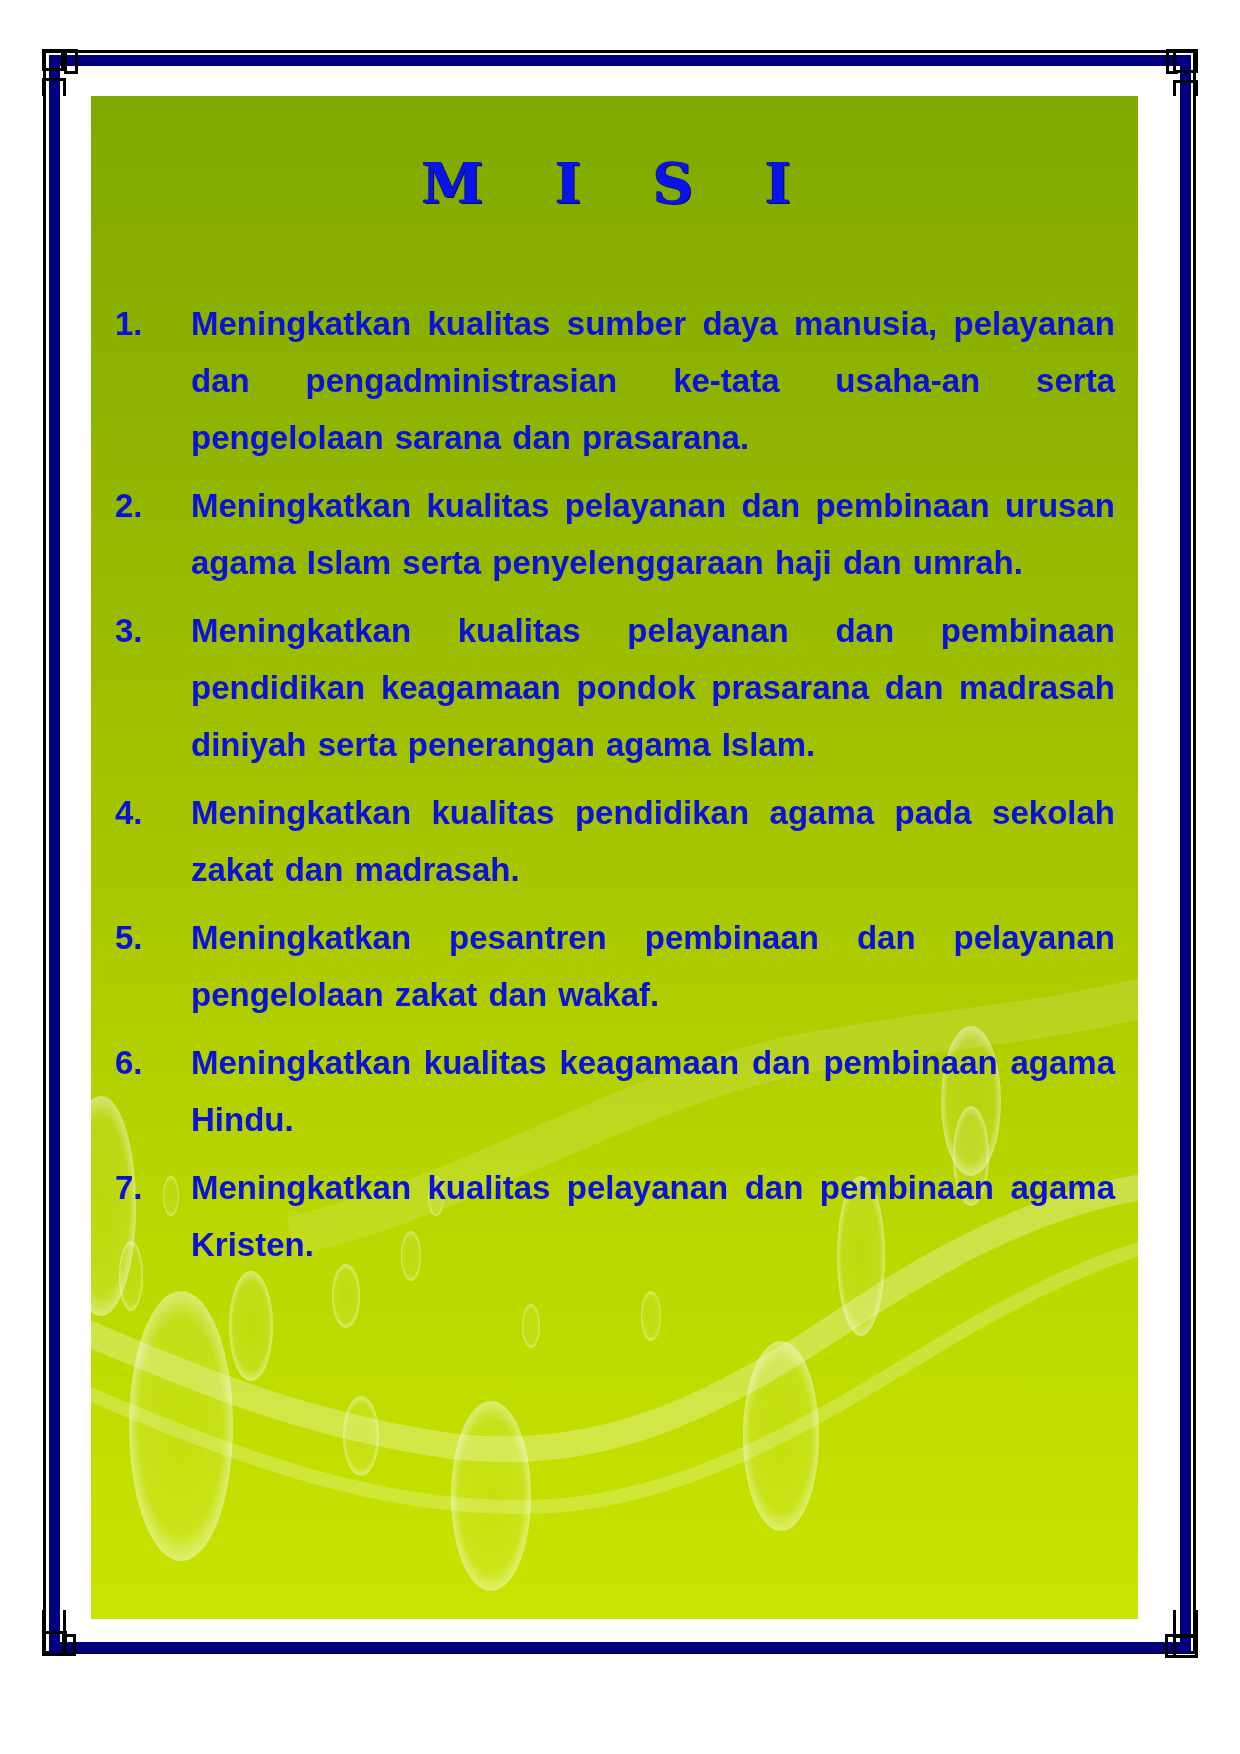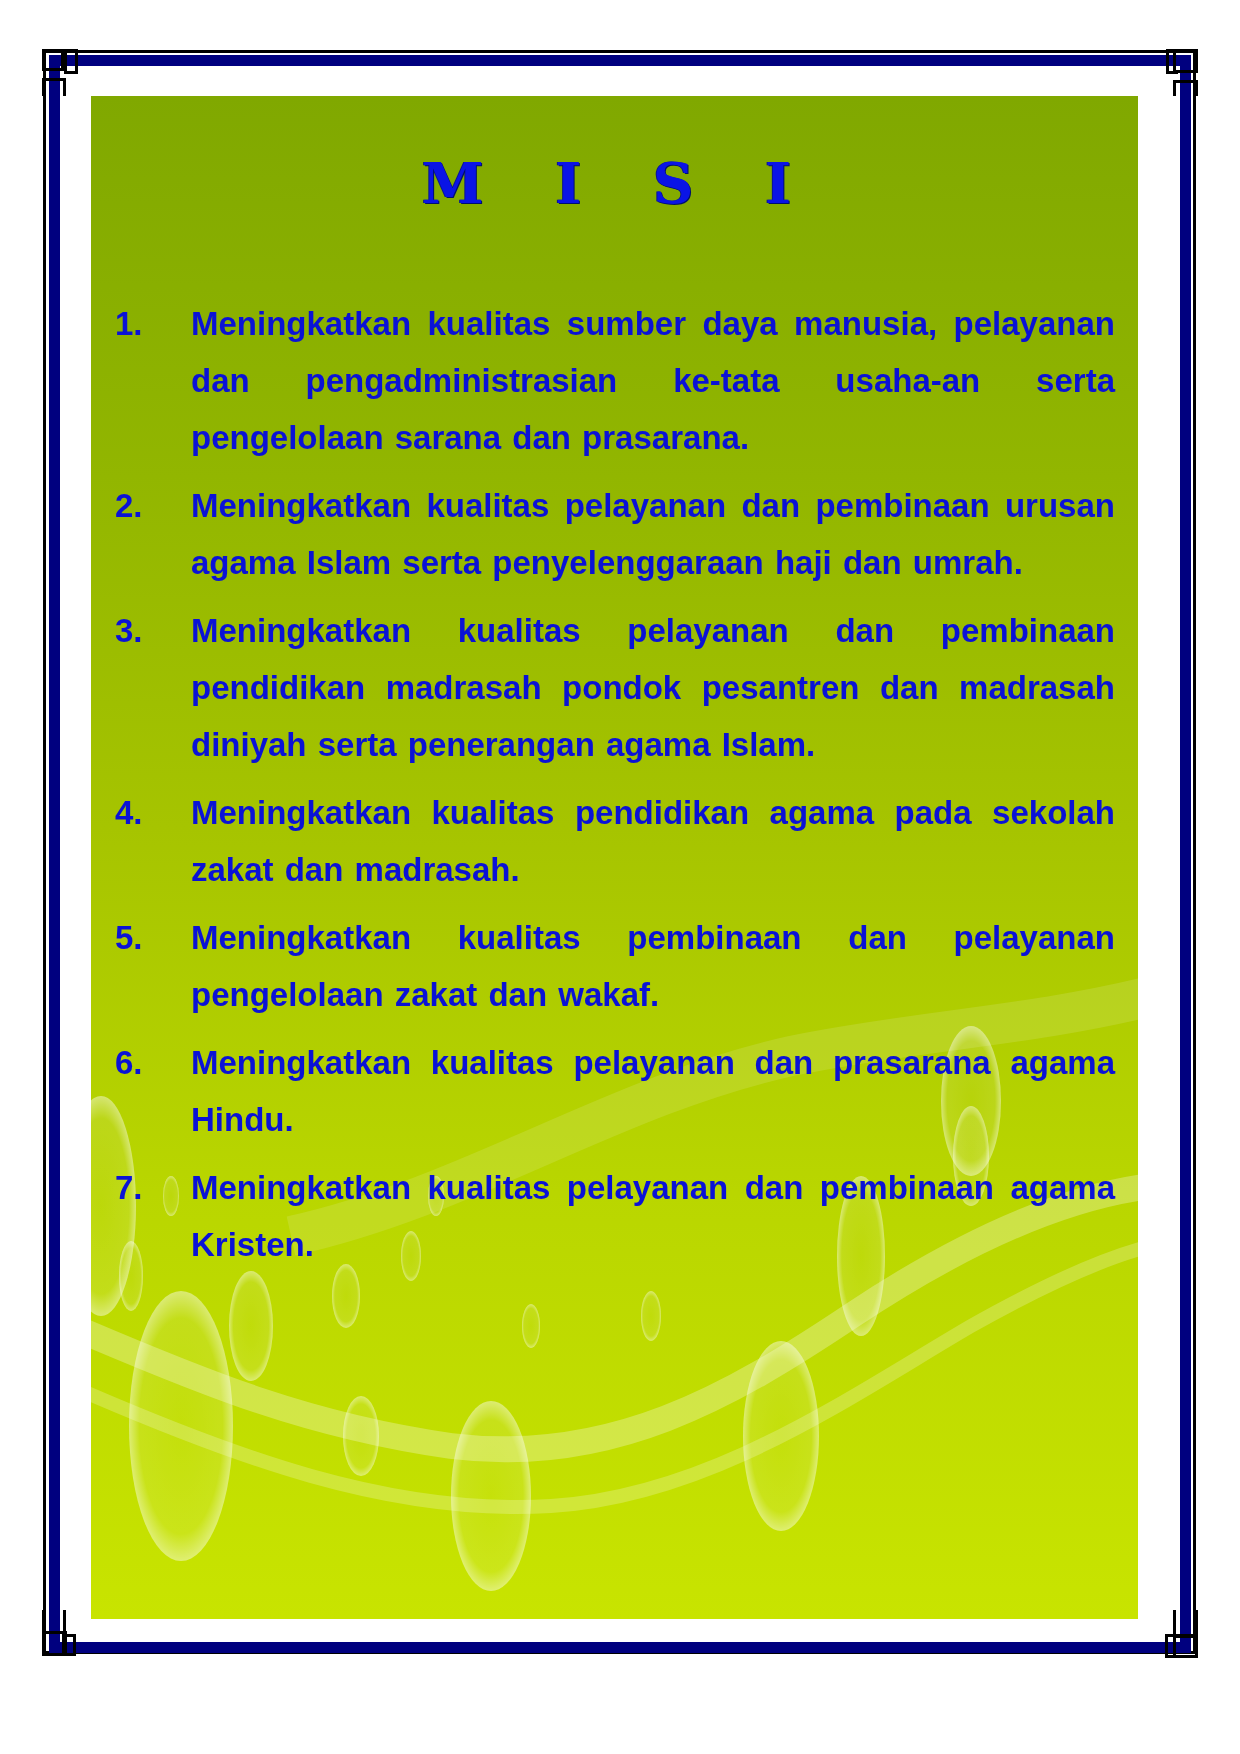--- a/index.html
+++ b/index.html
@@ -169,32 +169,32 @@
     <li class="misi-item">
       <span class="misi-num">1.</span>
       <span class="misi-text">Meningkatkan kualitas sumber daya manusia, pelayanan dan pengadministrasian ke-tata usaha-an serta pengelolaan sarana dan prasarana.</span>
     </li>
     <li class="misi-item">
       <span class="misi-num">2.</span>
       <span class="misi-text">Meningkatkan kualitas pelayanan dan pembinaan urusan agama Islam serta penyelenggaraan haji dan umrah.</span>
     </li>
     <li class="misi-item">
       <span class="misi-num">3.</span>
-      <span class="misi-text">Meningkatkan kualitas pelayanan dan pembinaan pendidikan madrasah pondok pesantren dan madrasah diniyah serta penerangan agama Islam.</span>
+      <span class="misi-text">Meningkatkan kualitas pelayanan dan pembinaan pendidikan keagamaan pondok prasarana dan madrasah diniyah serta penerangan agama Islam.</span>
     </li>
     <li class="misi-item">
       <span class="misi-num">4.</span>
       <span class="misi-text">Meningkatkan kualitas pendidikan agama pada sekolah zakat dan madrasah.</span>
     </li>
     <li class="misi-item">
       <span class="misi-num">5.</span>
-      <span class="misi-text">Meningkatkan kualitas pembinaan dan pelayanan pengelolaan zakat dan wakaf.</span>
+      <span class="misi-text">Meningkatkan pesantren pembinaan dan pelayanan pengelolaan zakat dan wakaf.</span>
     </li>
     <li class="misi-item">
       <span class="misi-num">6.</span>
-      <span class="misi-text">Meningkatkan kualitas pelayanan dan prasarana agama Hindu.</span>
+      <span class="misi-text">Meningkatkan kualitas keagamaan dan pembinaan agama Hindu.</span>
     </li>
     <li class="misi-item">
       <span class="misi-num">7.</span>
       <span class="misi-text">Meningkatkan kualitas pelayanan dan pembinaan agama Kristen.</span>
     </li>
   </ol>
 </div>
 
 </body></html>

